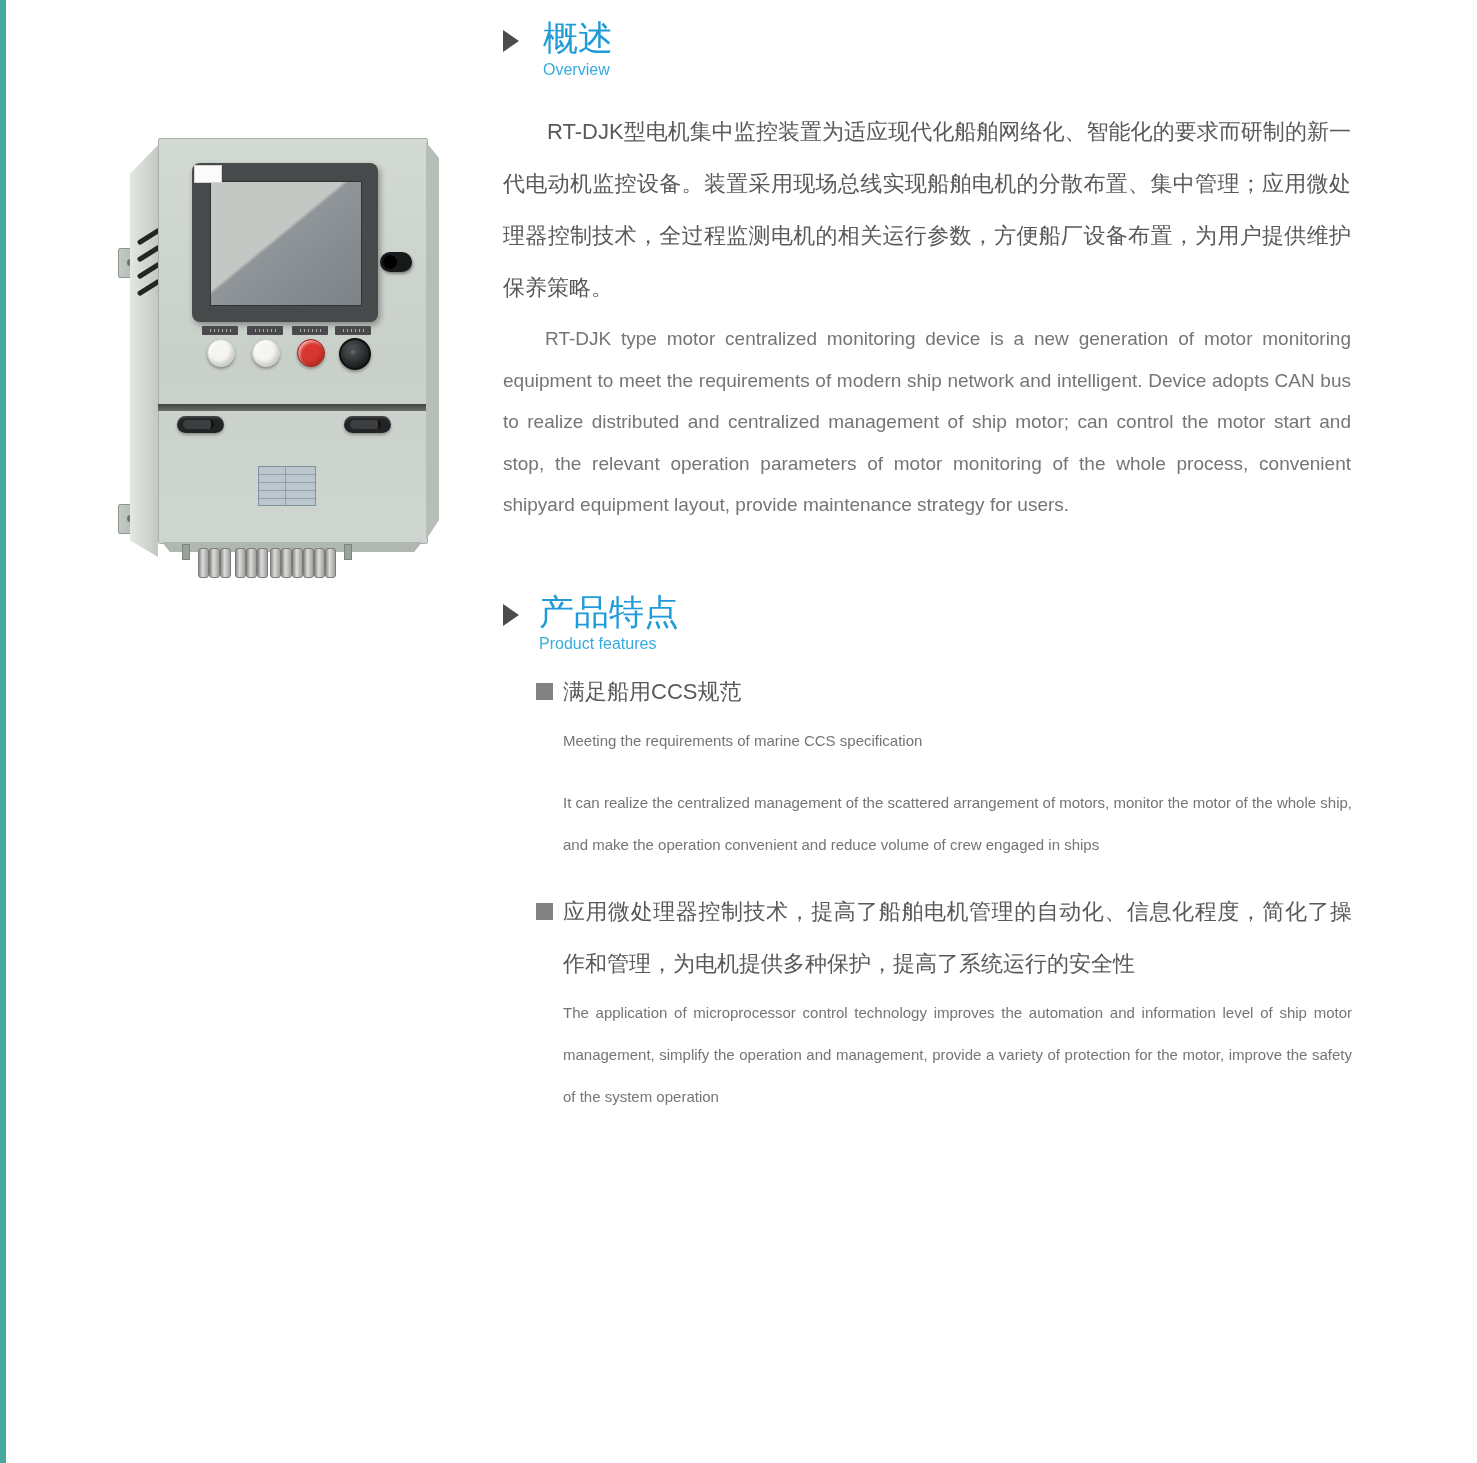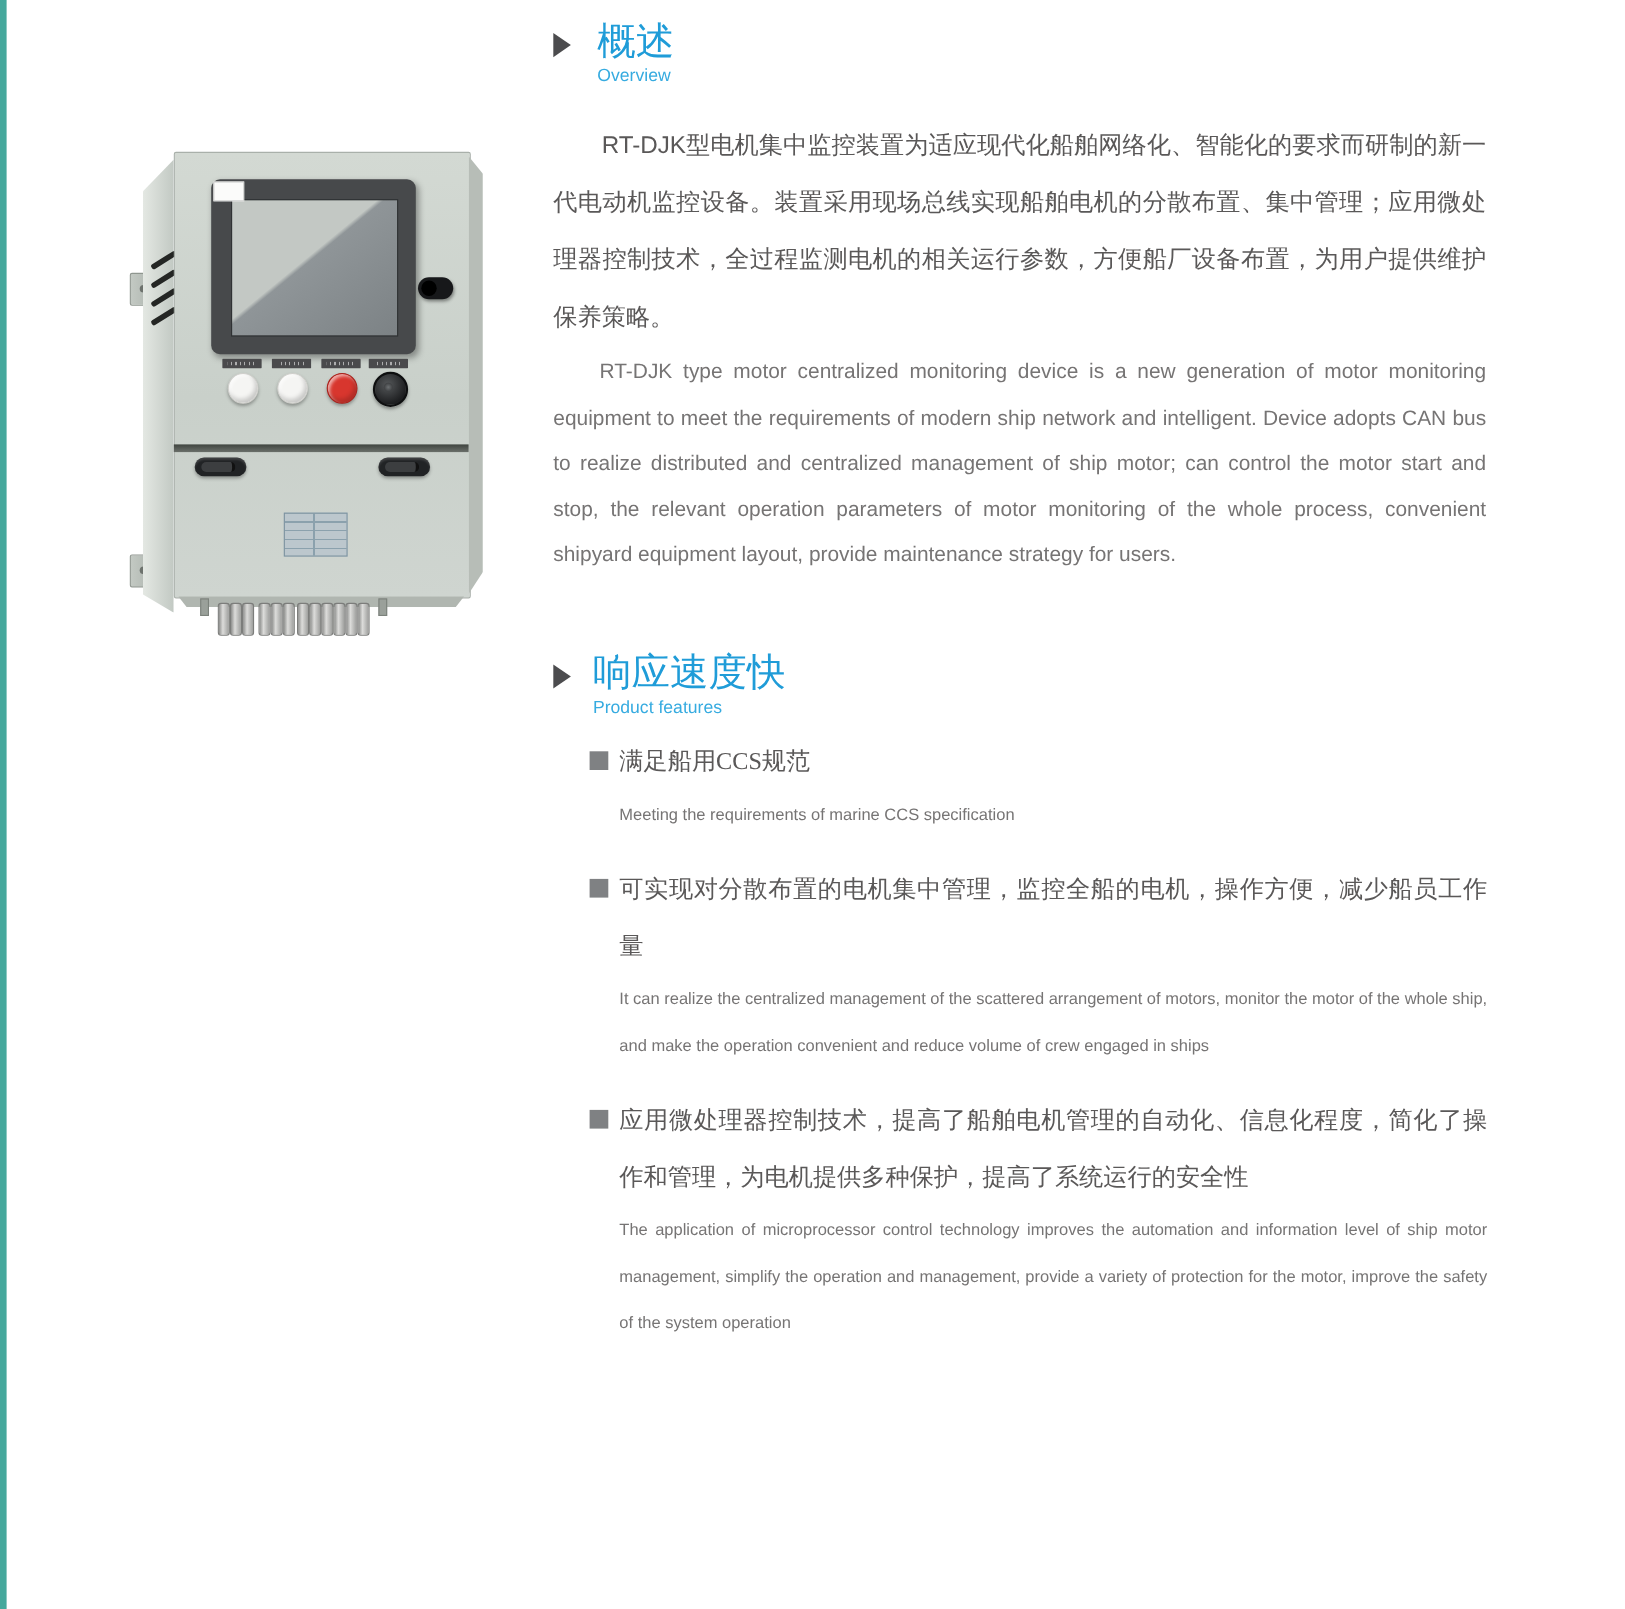--- a/index.html
+++ b/index.html
@@ -22,21 +22,21 @@
     color:#5a5858;text-align:justify;text-indent:44px;}
   .en-body{position:absolute;left:503px;top:318px;width:848px;font-size:19px;line-height:41.5px;
     color:#767474;text-align:justify;text-indent:42px;}
 
   
   .features{position:absolute;left:536px;top:666px;width:816px;}
   .feature{margin-bottom:20px;}
   .feature-cn{display:flex;font-size:22px;line-height:52px;color:#5a5858;}
   .feature-cn .sq{flex:0 0 27px;}
   .feature-cn .sq i{display:block;width:17px;height:17px;background:#7f8183;margin-top:17px;}
-  .feature-cn .txt{flex:1;text-align:justify;font-family:Liberation Serif, serif;}
+  .feature-cn .txt{flex:1;text-align:justify;}
   .feature-en{margin-left:27px;margin-top:2px;font-size:15px;line-height:42px;color:#767474;text-align:justify;}
 
   
   .device{position:absolute;left:118px;top:132px;width:345px;height:465px;}
   .device *{position:absolute;}
   .bracket{width:24px;height:28px;background:linear-gradient(90deg,#c3c9c3,#aab1ab);border:1px solid #8f968f;border-radius:2px;}
   .bracket::after{content:"";position:absolute;left:8px;top:10px;width:7px;height:7px;border-radius:50%;background:#6d726d;}
   .bracket.b1{left:0;top:116px;} .bracket.b2{left:0;top:372px;}
   .side{left:12px;top:13px;width:28px;height:412px;background:linear-gradient(90deg,#e4e8e3,#c2c9c3);
     clip-path:polygon(100% 0,100% 100%,0 96%,0 7%);}
@@ -147,42 +147,36 @@
     <div class="sub">Overview</div>
   </div>
 </div>
 
 <div class="cn-body">RT-DJK型电机集中监控装置为适应现代化船舶网络化、智能化的要求而研制的新一代电动机监控设备。装置采用现场总线实现船舶电机的分散布置、集中管理；应用微处理器控制技术，全过程监测电机的相关运行参数，方便船厂设备布置，为用户提供维护保养策略。</div>
 <div class="en-body">RT-DJK type motor centralized monitoring device is a new generation of motor monitoring equipment to meet the requirements of modern ship network and intelligent. Device adopts CAN bus to realize distributed and centralized management of ship motor; can control the motor start and stop, the relevant operation parameters of motor monitoring of the whole process, convenient shipyard equipment layout, provide maintenance strategy for users.</div>
 
 <div class="section-header" style="left:503px;top:592px;">
   <span class="arrow"></span>
   <div>
-    <h2>响应速度快</h2>
+    <h2>产品特点</h2>
     <div class="sub">Product features</div>
   </div>
 </div>
 
 <div class="features">
   <div class="feature">
     <div class="feature-cn">
       <span class="sq">
           <i></i>
         </span>
       <span class="txt">满足船用CCS规范</span>
     </div>
     <div class="feature-en">Meeting the requirements of marine CCS specification</div>
   </div>
   <div class="feature">
-    <div class="feature-cn">
-      <span class="sq">
-          <i></i>
-        </span>
-      <span class="txt">可实现对分散布置的电机集中管理，监控全船的电机，操作方便，减少船员工作量</span>
-    </div>
     <div class="feature-en">It can realize the centralized management of the scattered arrangement of motors, monitor the motor of the whole ship, and make the operation convenient and reduce volume of crew engaged in ships</div>
   </div>
   <div class="feature">
     <div class="feature-cn">
       <span class="sq">
           <i></i>
         </span>
       <span class="txt">应用微处理器控制技术，提高了船舶电机管理的自动化、信息化程度，简化了操作和管理，为电机提供多种保护，提高了系统运行的安全性</span>
     </div>
     <div class="feature-en">The application of microprocessor control technology improves the automation and information level of ship motor management, simplify the operation and management, provide a variety of protection for the motor, improve the safety of the system operation</div>

